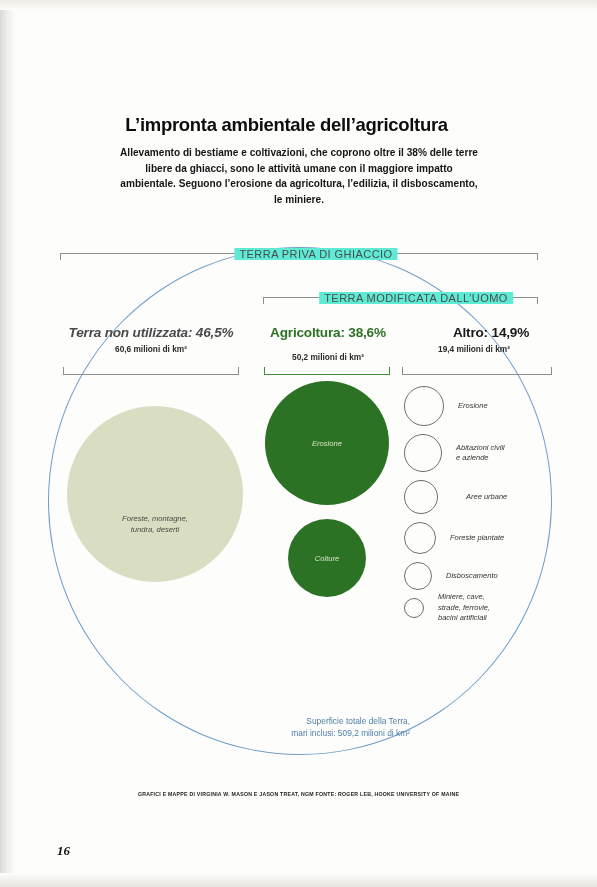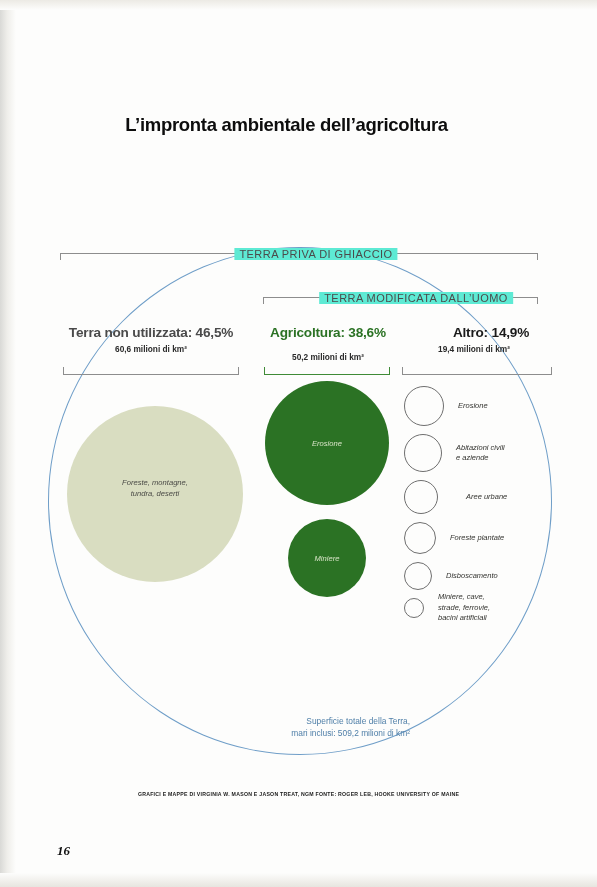--- a/index.html
+++ b/index.html
@@ -123,21 +123,21 @@
     text-align: center;
     font-size: 8.3px;
     font-weight: 700;
     color: #2a2a2a;
     white-space: nowrap;
   }
   .col-title.gray { color: #4a4a4a; }
   .col-title.green { color: #2b7224; }
   .col-title.dark { color: #1a1a1a; }
 
-  #title-unused { left: 46px; top: 325px; width: 210px; }
+  #title-unused { left: 46px; top: 325px; width: 210px; font-style: italic; }
   #sub-unused   { left: 46px; top: 344px; width: 210px; }
   #title-agri   { left: 258px; top: 325px; width: 140px; }
   #sub-agri     { left: 258px; top: 344px; width: 140px; margin-top: 8px; }
   #title-other  { left: 421px; top: 325px; width: 140px; }
   #sub-other    { left: 404px; top: 344px; width: 140px; }
 
   
   .bracket-under {
     position: absolute;
     box-sizing: border-box;
@@ -255,20 +255,21 @@
 </head>
 <body>
 
 <div id="page">
 
   <div id="page-edge-left"></div>
   <div id="page-edge-top"></div>
   <div id="page-edge-bottom"></div>
 
   <div id="headline">L’impronta ambientale dell’agricoltura</div>
+  <div id="deck">Allevamento di bestiame e coltivazioni, che coprono oltre il 38% delle terre libere da ghiacci, sono le attività umane con il maggiore impatto ambientale. Seguono l’erosione da agricoltura, l’edilizia, il disboscamento, le miniere.</div>
 
   <div id="earth-circle"></div>
   <div id="earth-caption" style="white-space: pre-line;">Superficie totale della Terra,
 mari inclusi: 509,2 milioni di km²</div>
 
   <div class="bracket-top" id="bracket-iceFree"></div>
   <div class="bracket-top-label" id="label-iceFree">TERRA PRIVA DI GHIACCIO</div>
 
   <div class="bracket-top" id="bracket-human"></div>
   <div class="bracket-top-label" id="label-human">TERRA MODIFICATA DALL’UOMO</div>
@@ -280,28 +281,28 @@
   <div class="col-sub" id="sub-agri">50,2 milioni di km²</div>
 
   <div class="col-title dark" id="title-other">Altro: 14,9%</div>
   <div class="col-sub" id="sub-other">19,4 milioni di km²</div>
 
   <div class="bracket-under" id="ubracket-unused"></div>
   <div class="bracket-under green" id="ubracket-agri"></div>
   <div class="bracket-under" id="ubracket-other"></div>
 
   <div id="circle-unused"></div>
-  <div id="label-unused-inner" style="white-space: pre-line;">Foreste, montagne,
+  <div id="label-unused-inner" style="white-space: pre-line; margin-top: 36px;">Foreste, montagne,
 tundra, deserti</div>
 
   <div id="circle-pascolo"></div>
   <div id="label-pascolo">Erosione</div>
 
   <div id="circle-colture"></div>
-  <div id="label-colture">Miniere</div>
+  <div id="label-colture">Colture</div>
 
   <div id="other-list">
       <div class="other-row" style="top: 0px;">
         <div class="other-circle" style="width: 40px; height: 40px; left: 0px; top: 0px;"></div>
         <div class="other-label" style="left: 54px; top: 14.8px;">Erosione</div>
       </div>
       <div class="other-row" style="top: 48px;">
         <div class="other-circle" style="width: 38px; height: 38px; left: 0px; top: 0px;"></div>
         <div class="other-label" style="left: 52px; top: 8.6px;">Abitazioni civili
 e aziende</div>

